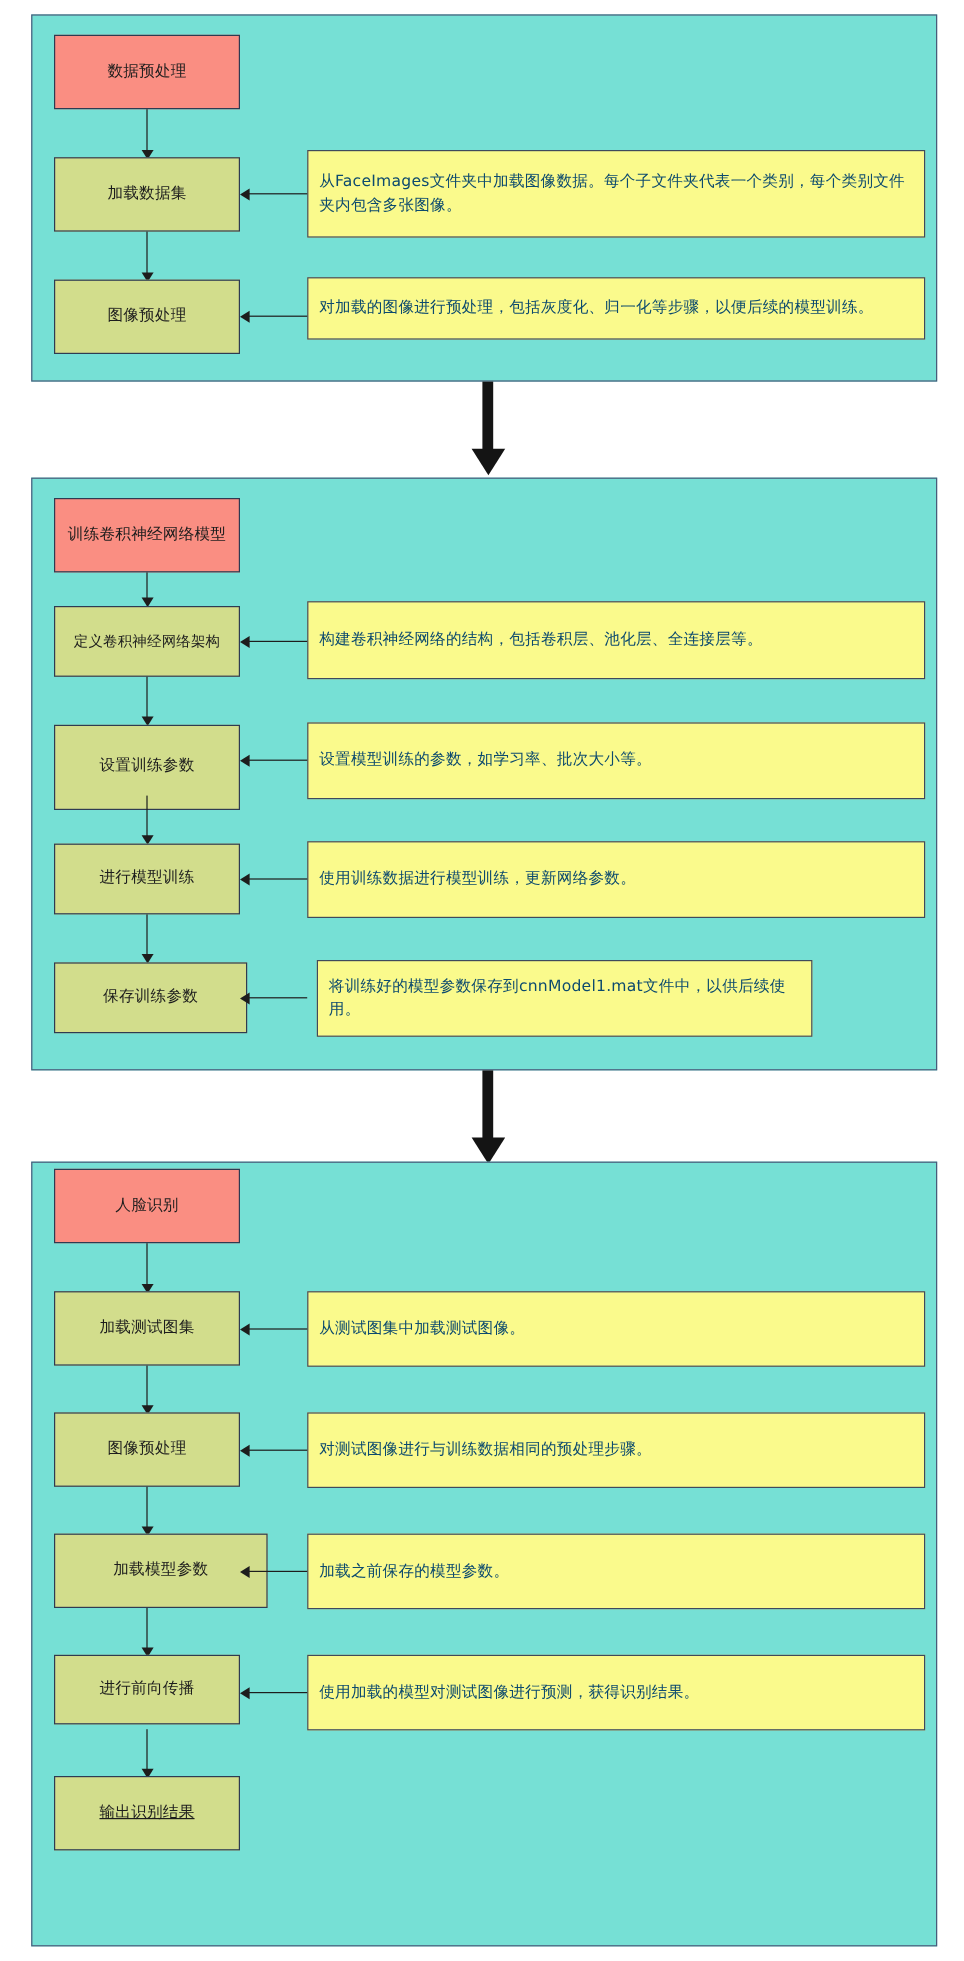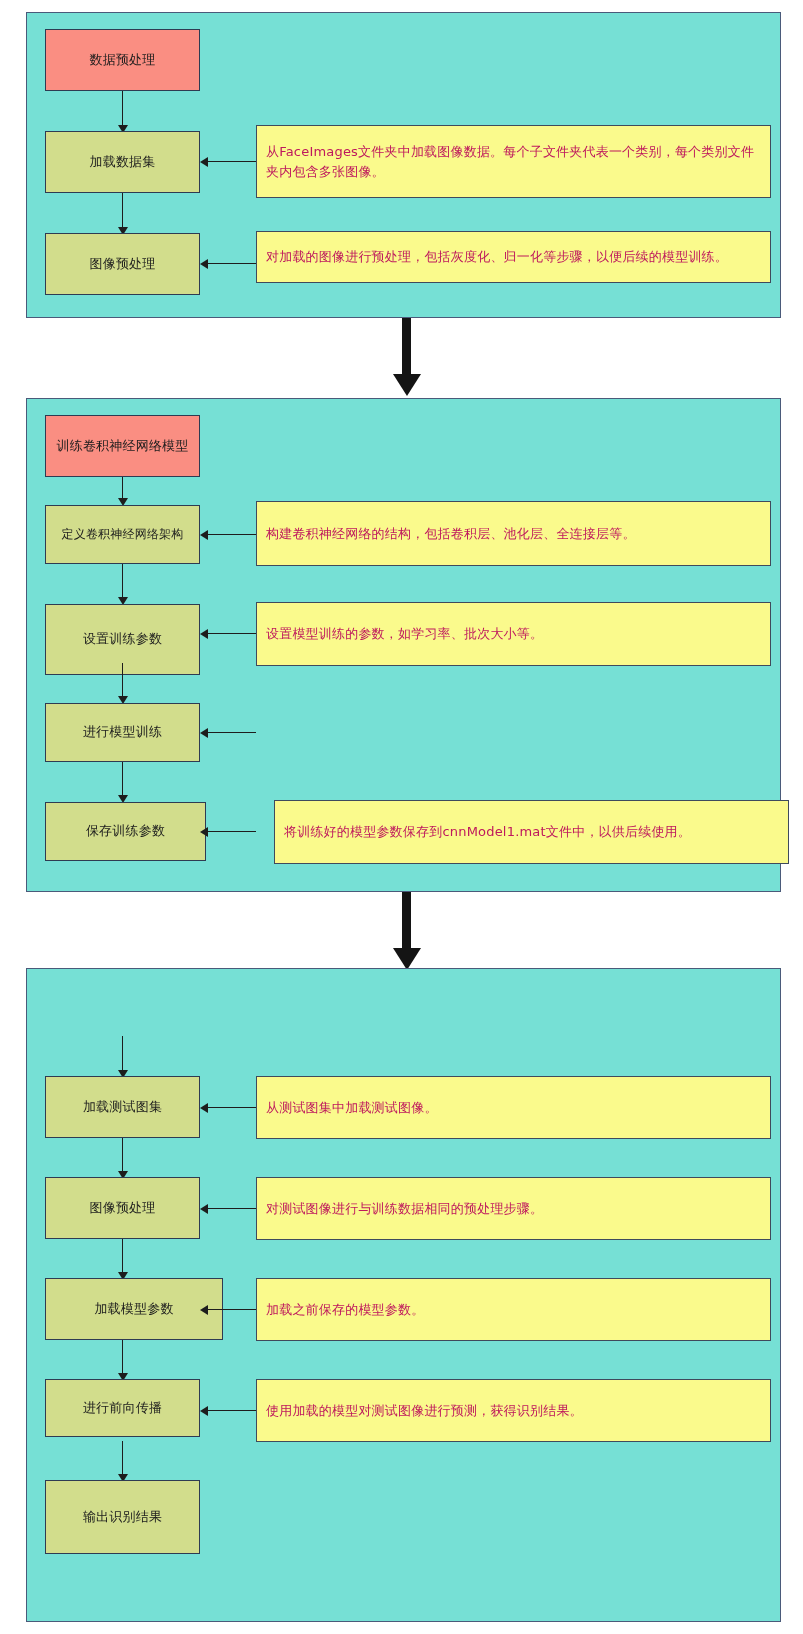--- a/index.html
+++ b/index.html
@@ -33,21 +33,21 @@
   .node.step{background:#d2dd8c;}
 
   
   .note{
     position:absolute;
     box-sizing:border-box;
     background:#fafa8c;
     border:1.4px solid #3f4a5c;
     display:flex;align-items:center;
     padding:0 9px;
-    color:#be185d;
+    color:#0c4a6e;
     font-size:13px;
     line-height:1.5;
     letter-spacing:.2px;
   }
 
   
   .vline{position:absolute;width:1.4px;background:#1d1d1d;}
   .vhead{
     position:absolute;width:0;height:0;
     border-left:5px solid transparent;
@@ -121,37 +121,39 @@
 
   <div class="note" style="left:240px;top:602px;width:515px;height:64px;">设置模型训练的参数，如学习率、批次大小等。</div>
   <div class="hline" style="left:188px;top:633px;width:52px;"></div>
   <div class="hhead" style="left:184px;top:629px;"></div>
 
   <div class="vline" style="left:106px;top:663px;height:36px;"></div>
   <div class="vhead" style="left:102px;top:696px;"></div>
 
   <div class="node step" style="left:29px;top:703px;width:155px;height:59px;">进行模型训练</div>
 
+  <div class="note" style="left:240px;top:701px;width:515px;height:64px;">使用训练数据进行模型训练，更新网络参数。</div>
   <div class="hline" style="left:188px;top:732px;width:52px;"></div>
   <div class="hhead" style="left:184px;top:728px;"></div>
 
   <div class="vline" style="left:106px;top:762px;height:36px;"></div>
   <div class="vhead" style="left:102px;top:795px;"></div>
 
   <div class="node step" style="left:29px;top:802px;width:161px;height:59px;">保存训练参数</div>
 
-  <div class="note" style="left:258px;top:800px;width:515px;height:64px;">将训练好的模型参数保存到cnnModel1.mat文件中，以供后续使用。</div>
+  <div class="note" style="left:248px;top:800px;width:413px;height:64px;">将训练好的模型参数保存到cnnModel1.mat文件中，以供后续使用。</div>
   <div class="hline" style="left:188px;top:831px;width:52px;"></div>
   <div class="hhead" style="left:184px;top:827px;"></div>
 
   <div class="bigline" style="left:386px;top:892px;height:60px;"></div>
   <div class="bighead" style="left:377px;top:948px;"></div>
 
   <div class="frame" style="left:10px;top:968px;width:755px;height:654px;"></div>
 
+  <div class="node start" style="left:29px;top:974px;width:155px;height:62px;">人脸识别</div>
 
   <div class="vline" style="left:106px;top:1036px;height:37px;"></div>
   <div class="vhead" style="left:102px;top:1070px;"></div>
 
   <div class="node step" style="left:29px;top:1076px;width:155px;height:62px;">加载测试图集</div>
 
   <div class="note" style="left:240px;top:1076px;width:515px;height:63px;">从测试图集中加载测试图像。</div>
   <div class="hline" style="left:188px;top:1107px;width:52px;"></div>
   <div class="hhead" style="left:184px;top:1103px;"></div>
 
@@ -178,15 +180,15 @@
 
   <div class="node step" style="left:29px;top:1379px;width:155px;height:58px;">进行前向传播</div>
 
   <div class="note" style="left:240px;top:1379px;width:515px;height:63px;">使用加载的模型对测试图像进行预测，获得识别结果。</div>
   <div class="hline" style="left:188px;top:1410px;width:52px;"></div>
   <div class="hhead" style="left:184px;top:1406px;"></div>
 
   <div class="vline" style="left:106px;top:1441px;height:36px;"></div>
   <div class="vhead" style="left:102px;top:1474px;"></div>
 
-  <div class="node step" style="left:29px;top:1480px;width:155px;height:74px;">输出识别结果</div>
+  <div class="node step" style="left:29px;top:1480px;width:155px;height:62px;text-decoration:underline;">输出识别结果</div>
 
 </div>
 
 </body></html>

